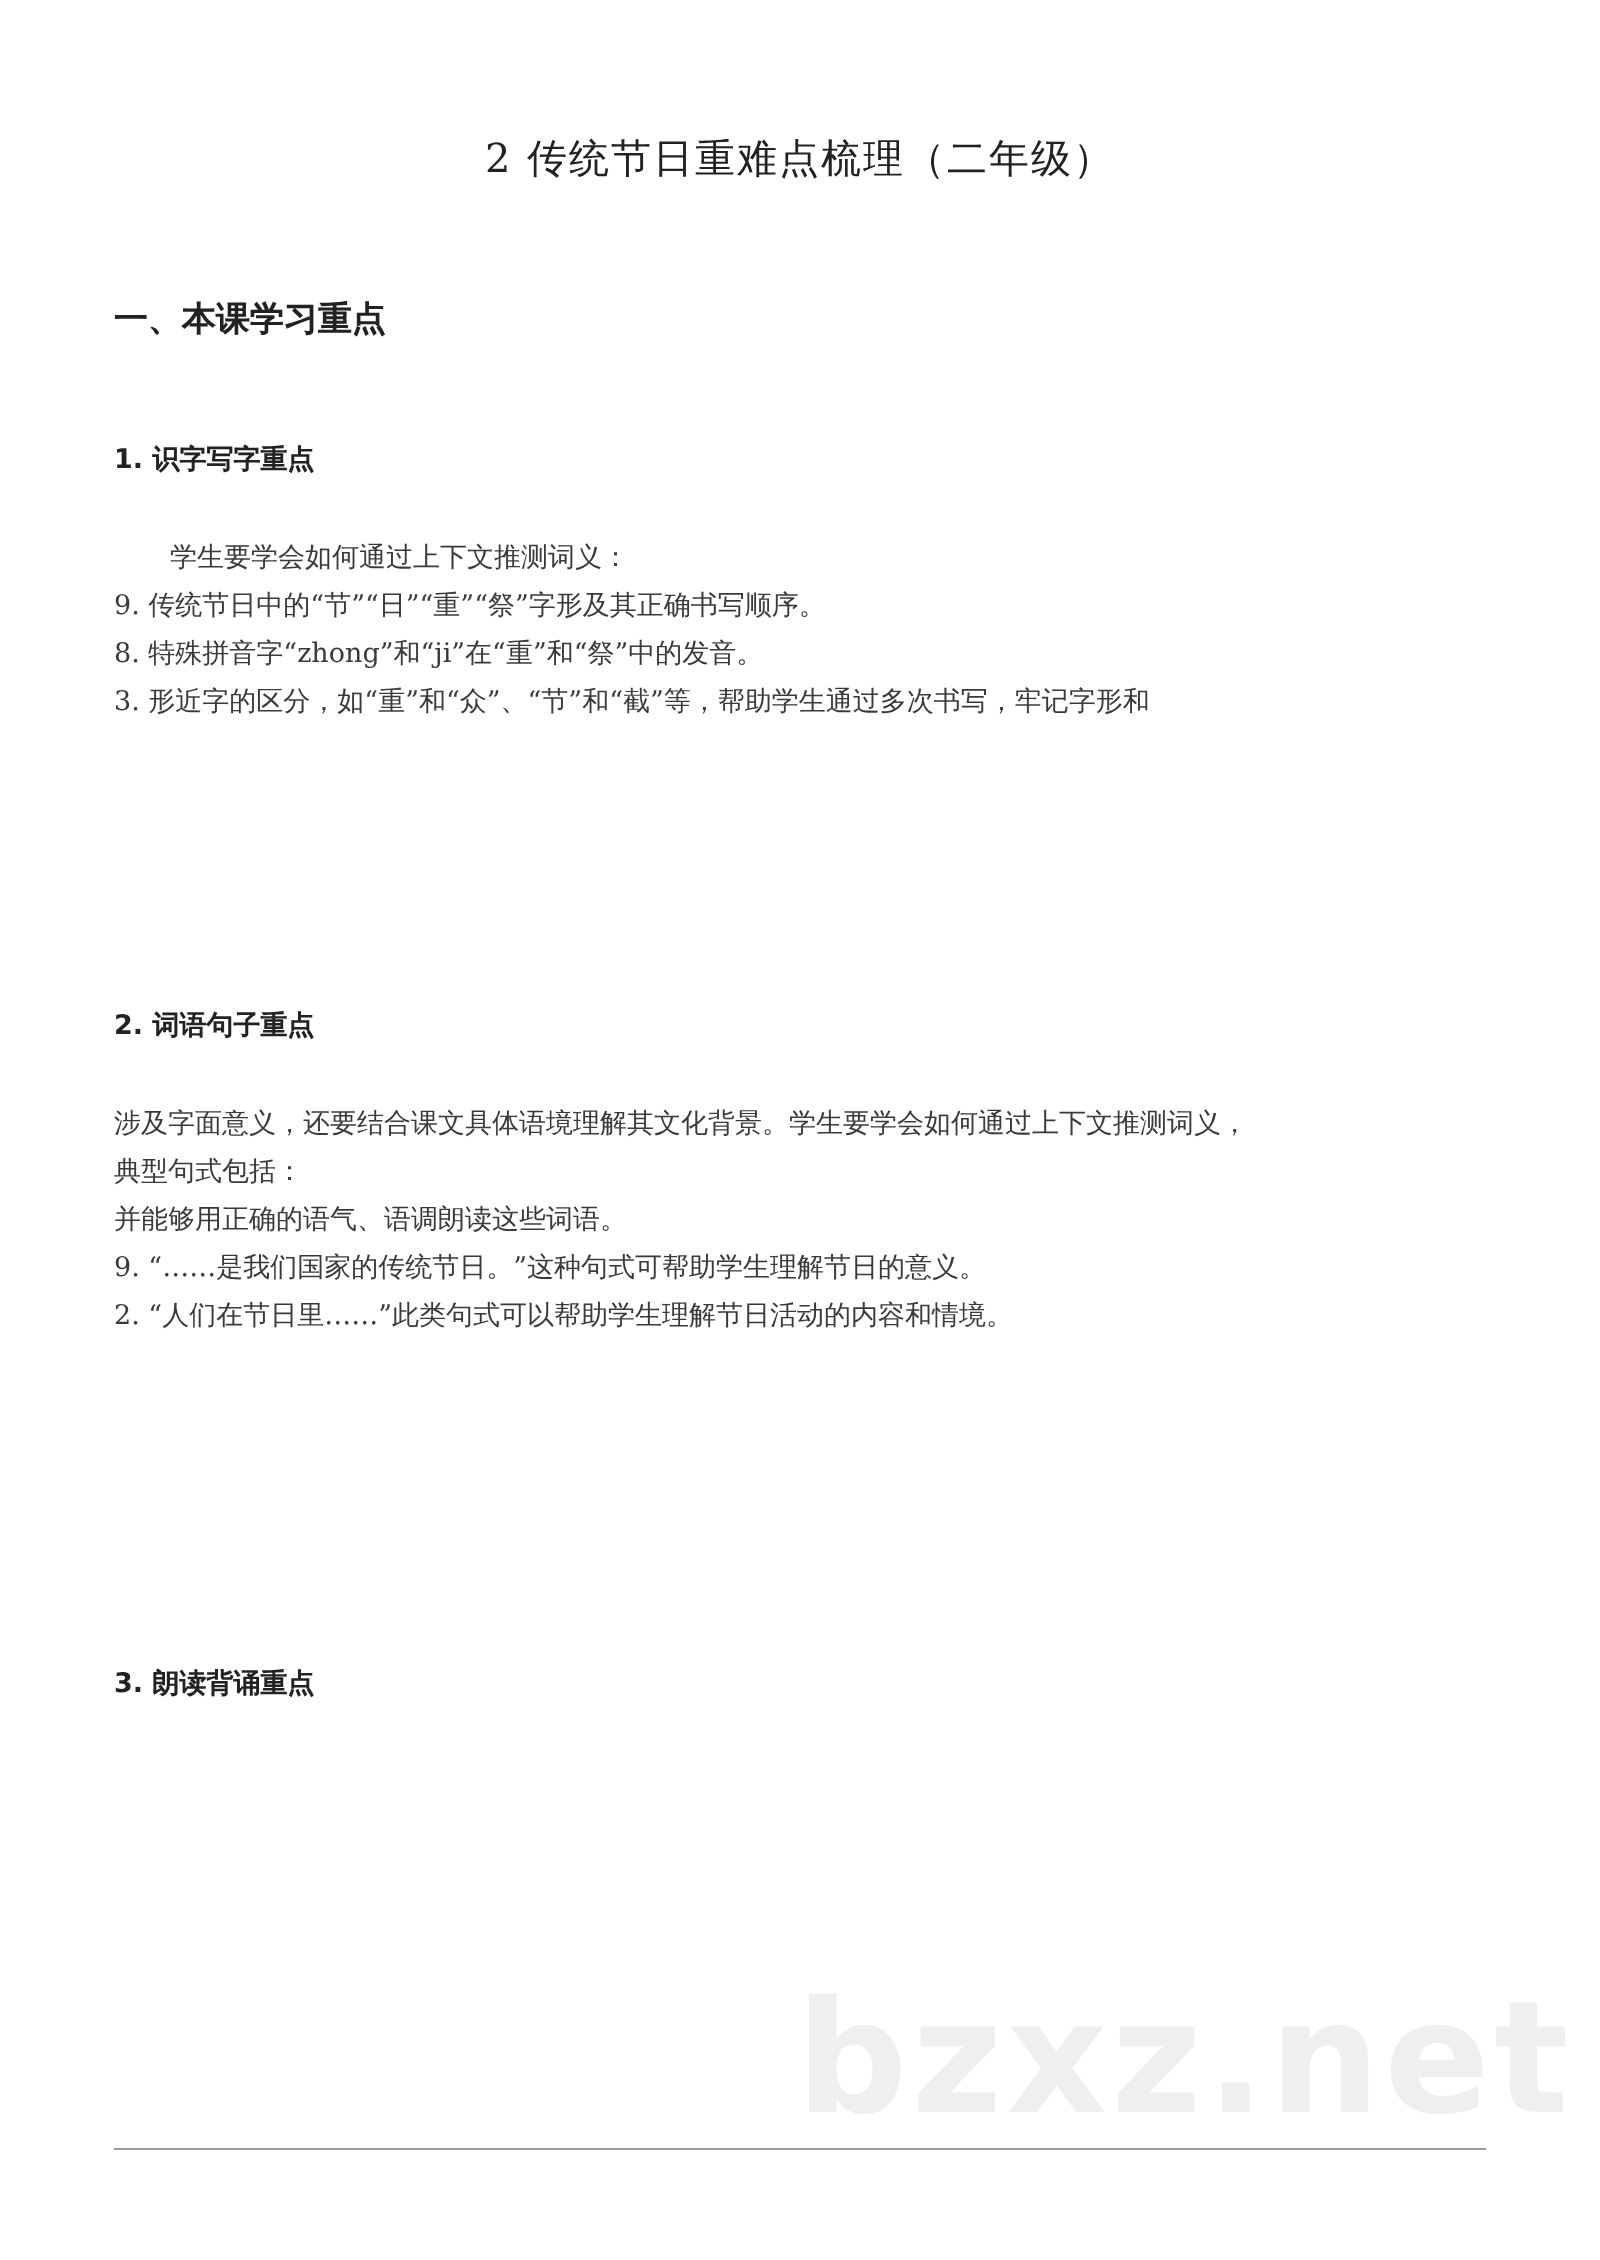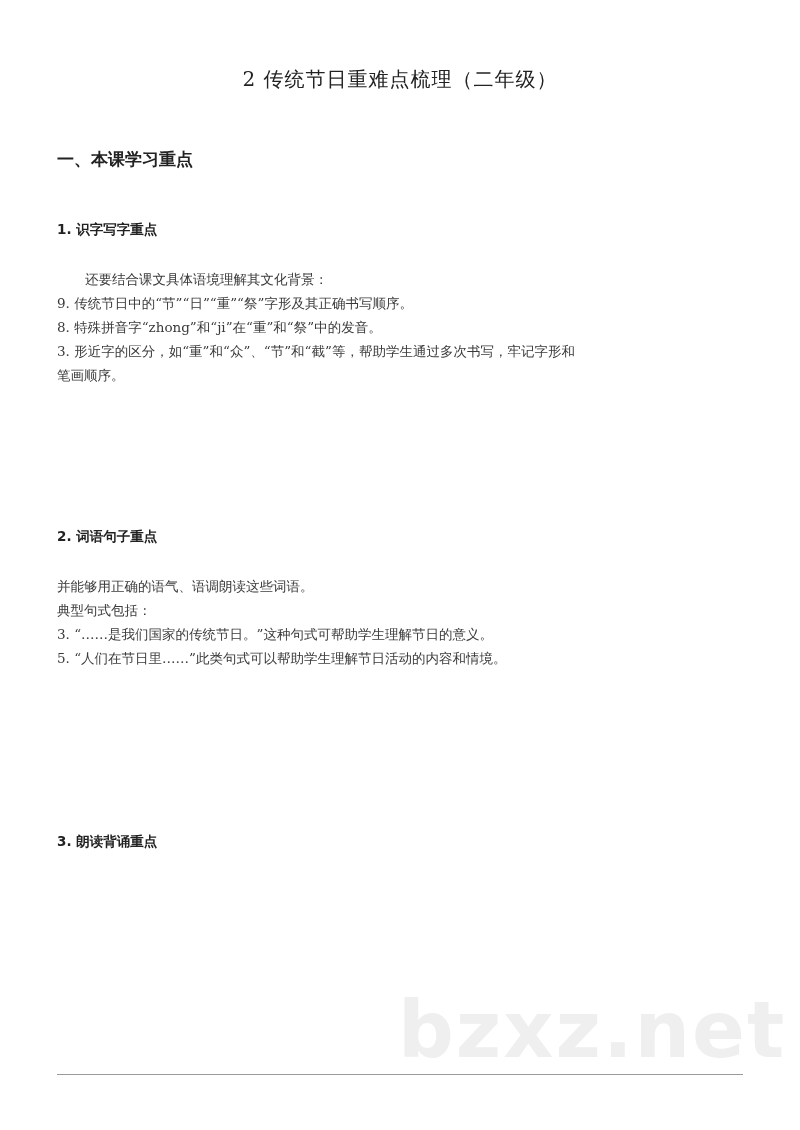--- a/index.html
+++ b/index.html
@@ -38,32 +38,32 @@
 
 <div class="page">
   <div class="watermark">bzxz.net</div>
 
   <div class="title txt">2 传统节日重难点梳理（二年级）</div>
 
   <div class="h1 txt" style="top:121px">一、本课学习重点</div>
 
   <div class="h2 txt" style="top:171px">1. 识字写字重点</div>
   <div class="p txt" style="top:199px">
-    <div class="indent">还要结合课文具体语境理解其文化背景：</div>
+    <div class="indent">学生要学会如何通过上下文推测词义：</div>
     <div>9. 传统节日中的“节”“日”“重”“祭”字形及其正确书写顺序。</div>
     <div>8. 特殊拼音字“zhong”和“ji”在“重”和“祭”中的发音。</div>
     <div>3. 形近字的区分，如“重”和“众”、“节”和“截”等，帮助学生通过多次书写，牢记字形和</div>
-    <div>笔画顺序。</div>
   </div>
 
   <div class="h2 txt" style="top:340px">2. 词语句子重点</div>
   <div class="p txt" style="top:368px">
+    <div>涉及字面意义，还要结合课文具体语境理解其文化背景。学生要学会如何通过上下文推测词义，</div>
+    <div>典型句式包括：</div>
     <div>并能够用正确的语气、语调朗读这些词语。</div>
-    <div>典型句式包括：</div>
-    <div>3. “……是我们国家的传统节日。”这种句式可帮助学生理解节日的意义。</div>
-    <div>5. “人们在节日里……”此类句式可以帮助学生理解节日活动的内容和情境。</div>
+    <div>9. “……是我们国家的传统节日。”这种句式可帮助学生理解节日的意义。</div>
+    <div>2. “人们在节日里……”此类句式可以帮助学生理解节日活动的内容和情境。</div>
   </div>
 
   <div class="h2 txt" style="top:531px">3. 朗读背诵重点</div>
 
   <div class="rule"></div>
 
 </div>
 
 </body></html>

